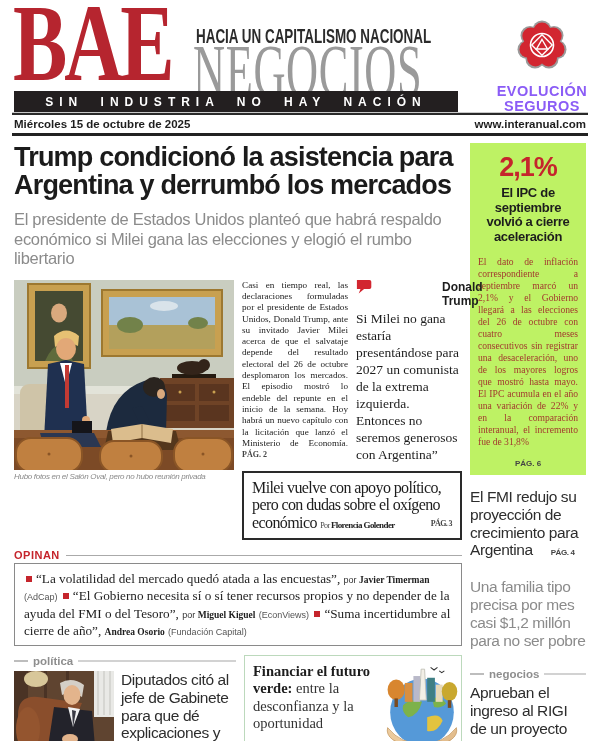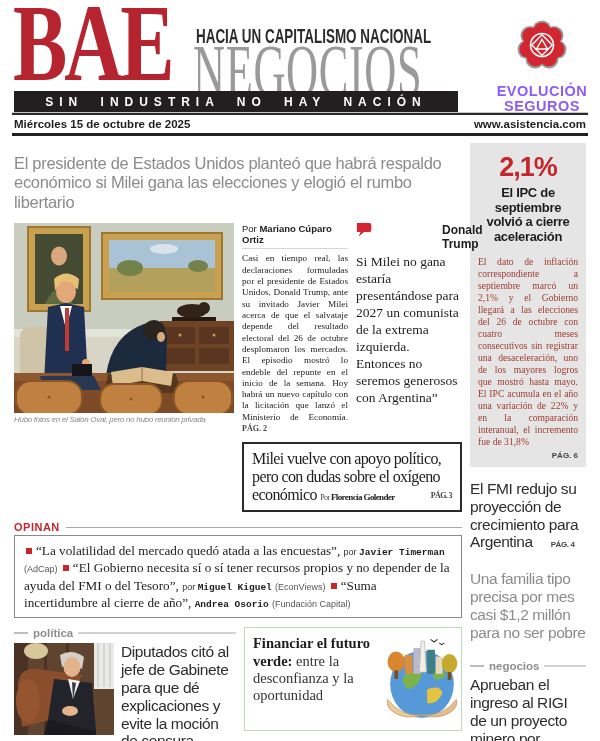--- a/index.html
+++ b/index.html
@@ -66,48 +66,48 @@
   .milei-head .pg { float:right; margin-top:6px; }
 
   
   .opinan-label-row { display:flex; align-items:center; gap:6px; margin-top:9px; }
   .opinan-label { color:#c5252c; font-weight:bold; font-size:11px; letter-spacing:.5px; }
   .opinan-line { flex:1; border-top:1px solid #aaa; }
   .opinan-box { border:1px solid #8a8a8a; margin-top:2px; padding:6px 9px;
     font-family:"Liberation Serif",serif; font-size:13.2px; line-height:1.3; color:#1d1d1d; }
   .opinan-box .bullet { display:inline-block; width:6px; height:6px; background:#c5252c; margin:0 4px 1px 2px; }
   .opinan-box .por { font-family:"Liberation Sans",sans-serif; font-size:9px; color:#333; }
-  .opinan-box b.aut { font-family:Liberation Mono, monospace; font-size:9.5px; color:#1d1d1d; }
+  .opinan-box b.aut { font-family:Liberation Serif, serif; font-size:9.5px; color:#1d1d1d; }
   .opinan-box .org { font-family:"Liberation Sans",sans-serif; font-size:9px; color:#555; }
 
   
   .bottom-grid { display:grid; grid-template-columns:222px 218px; gap:8px; margin-top:9px; }
   .sec-label { display:flex; align-items:center; gap:5px; color:#8e8e8e; font-weight:bold;
     font-size:11.5px; margin-bottom:4px; }
   .sec-label .dash { width:14px; border-top:2px solid #bdbdbd; }
   .sec-label .line { flex:1; border-top:2px solid #d2d2d2; }
   .politica-row { display:flex; gap:7px; }
   .col-head { font-size:15.5px; letter-spacing:-0.4px; line-height:1.15; color:#2d2d2d; }
   .col-head .pg { margin-left:14px; }
   .gray { color:#8b8b8b; }
 
   .verde-box { border:1px solid #bcd9bc; padding:7px 8px 6px; display:grid;
     grid-template-columns:122px 1fr; grid-template-rows:auto auto; column-gap:4px; height:104px; }
   .verde-head { grid-column:1; font-family:"Liberation Serif",serif; font-size:14.5px;
     line-height:1.2; color:#333; }
   .verde-head b { color:#1d1d1d; }
   .verde-illo { grid-column:2; grid-row:1 / 3; justify-self:end; }
 
-  .ipc-box { background:#e5e5e5; padding:9px 8px 7px; text-align:center; }
+  .ipc-box { background:#bef264; padding:9px 8px 7px; text-align:center; }
   .ipc-value { color:#c5252c; font-weight:bold; font-size:27px; letter-spacing:-1px; }
   .ipc-title { margin-top:3px; font-weight:bold; font-size:13px; line-height:1.12; color:#1d1d1d;
     letter-spacing:-0.3px; }
   .ipc-body { margin-top:12px; font-family:"Liberation Serif",serif; font-size:9.6px;
     line-height:1.25; text-align:justify; color:#a23a2e; }
-  .ipc-page { text-align:right; margin-top:3px; }
+  .ipc-page { text-align:center; margin-top:11px; }
   .sb-block { margin-top:13px; }
   .sb-gap { margin-top:19px; }
 </style>
 </head>
 <body>
 
 <div class="page">
 
   <header class="masthead">
     <div class="bae-title">BAE</div>
@@ -148,27 +148,28 @@
         <div>EVOLUCIÓN</div>
         <div>SEGUROS</div>
       </div>
     </div>
   </header>
 
   <div class="rule-light"></div>
   <div class="rule-d2"></div>
   <div class="date-row">
     <span>Miércoles 15 de octubre de 2025</span>
-    <span>www.asistencia.com</span>
+    <span>www.interanual.com</span>
   </div>
   <div class="rule-d3"></div>
 
   <div class="page-body">
 
     <div class="col-left">
+      <h1 class="headline">Trump condicionó la asistencia para Argentina y derrumbó los mercados</h1>
       <div class="subhead">El presidente de Estados Unidos planteó que habrá respaldo económico si Milei gana las elecciones y elogió el rumbo libertario</div>
 
       <div class="lead-grid">
 
         <figure class="photo-fig">
           <svg width="220" height="190" viewBox="0 0 220 190">
             <rect width="220" height="190" fill="#c9cdc0"></rect>
             <rect y="112" width="220" height="78" fill="#d8d4c6"></rect>
             <rect y="106" width="220" height="8" fill="#e2e3d9"></rect>
 
@@ -227,21 +228,20 @@
               <rect x="160" y="158" width="58" height="34" rx="15" fill="#c08040"></rect>
             </g>
             <circle cx="35" cy="174" r="1.5" fill="#8a5526"></circle>
             <circle cx="117" cy="176" r="1.5" fill="#8a5526"></circle>
             <circle cx="189" cy="174" r="1.5" fill="#8a5526"></circle>
           </svg>
           <figcaption class="photo-caption">Hubo fotos en el Salón Oval, pero no hubo reunión privada</figcaption>
         </figure>
 
         <div>
-          <div class="byline"><span>Por </span><b>Mariano Cúparo Ortiz</b></div>
           <p class="lead-body"><span>Casi en tiempo real, las declaraciones formuladas por el presidente de Estados Unidos, Donald Trump, ante su invitado Javier Milei acerca de que el salvataje depende del resultado electoral del 26 de octubre desplomaron los mercados. El episodio mostró lo endeble del repunte en el inicio de la semana. Hoy habrá un nuevo capítulo con la licitación que lanzó el Ministerio de Economía.</span> <span class="pg">PÁG. 2</span></p>
         </div>
 
         <div class="quote-col">
           <span class="quote-icon">
             <svg width="17" height="15" viewBox="0 0 17 15">
               <path d="M1,0 H15 A2,2 0 0 1 17,2 V8 A2,2 0 0 1 15,10 H9 L3,15 L5,10 H1 Z" fill="#d22630" transform="scale(0.9)"></path>
             </svg>
           </span>
           <div class="quote-source">Donald Trump</div>

